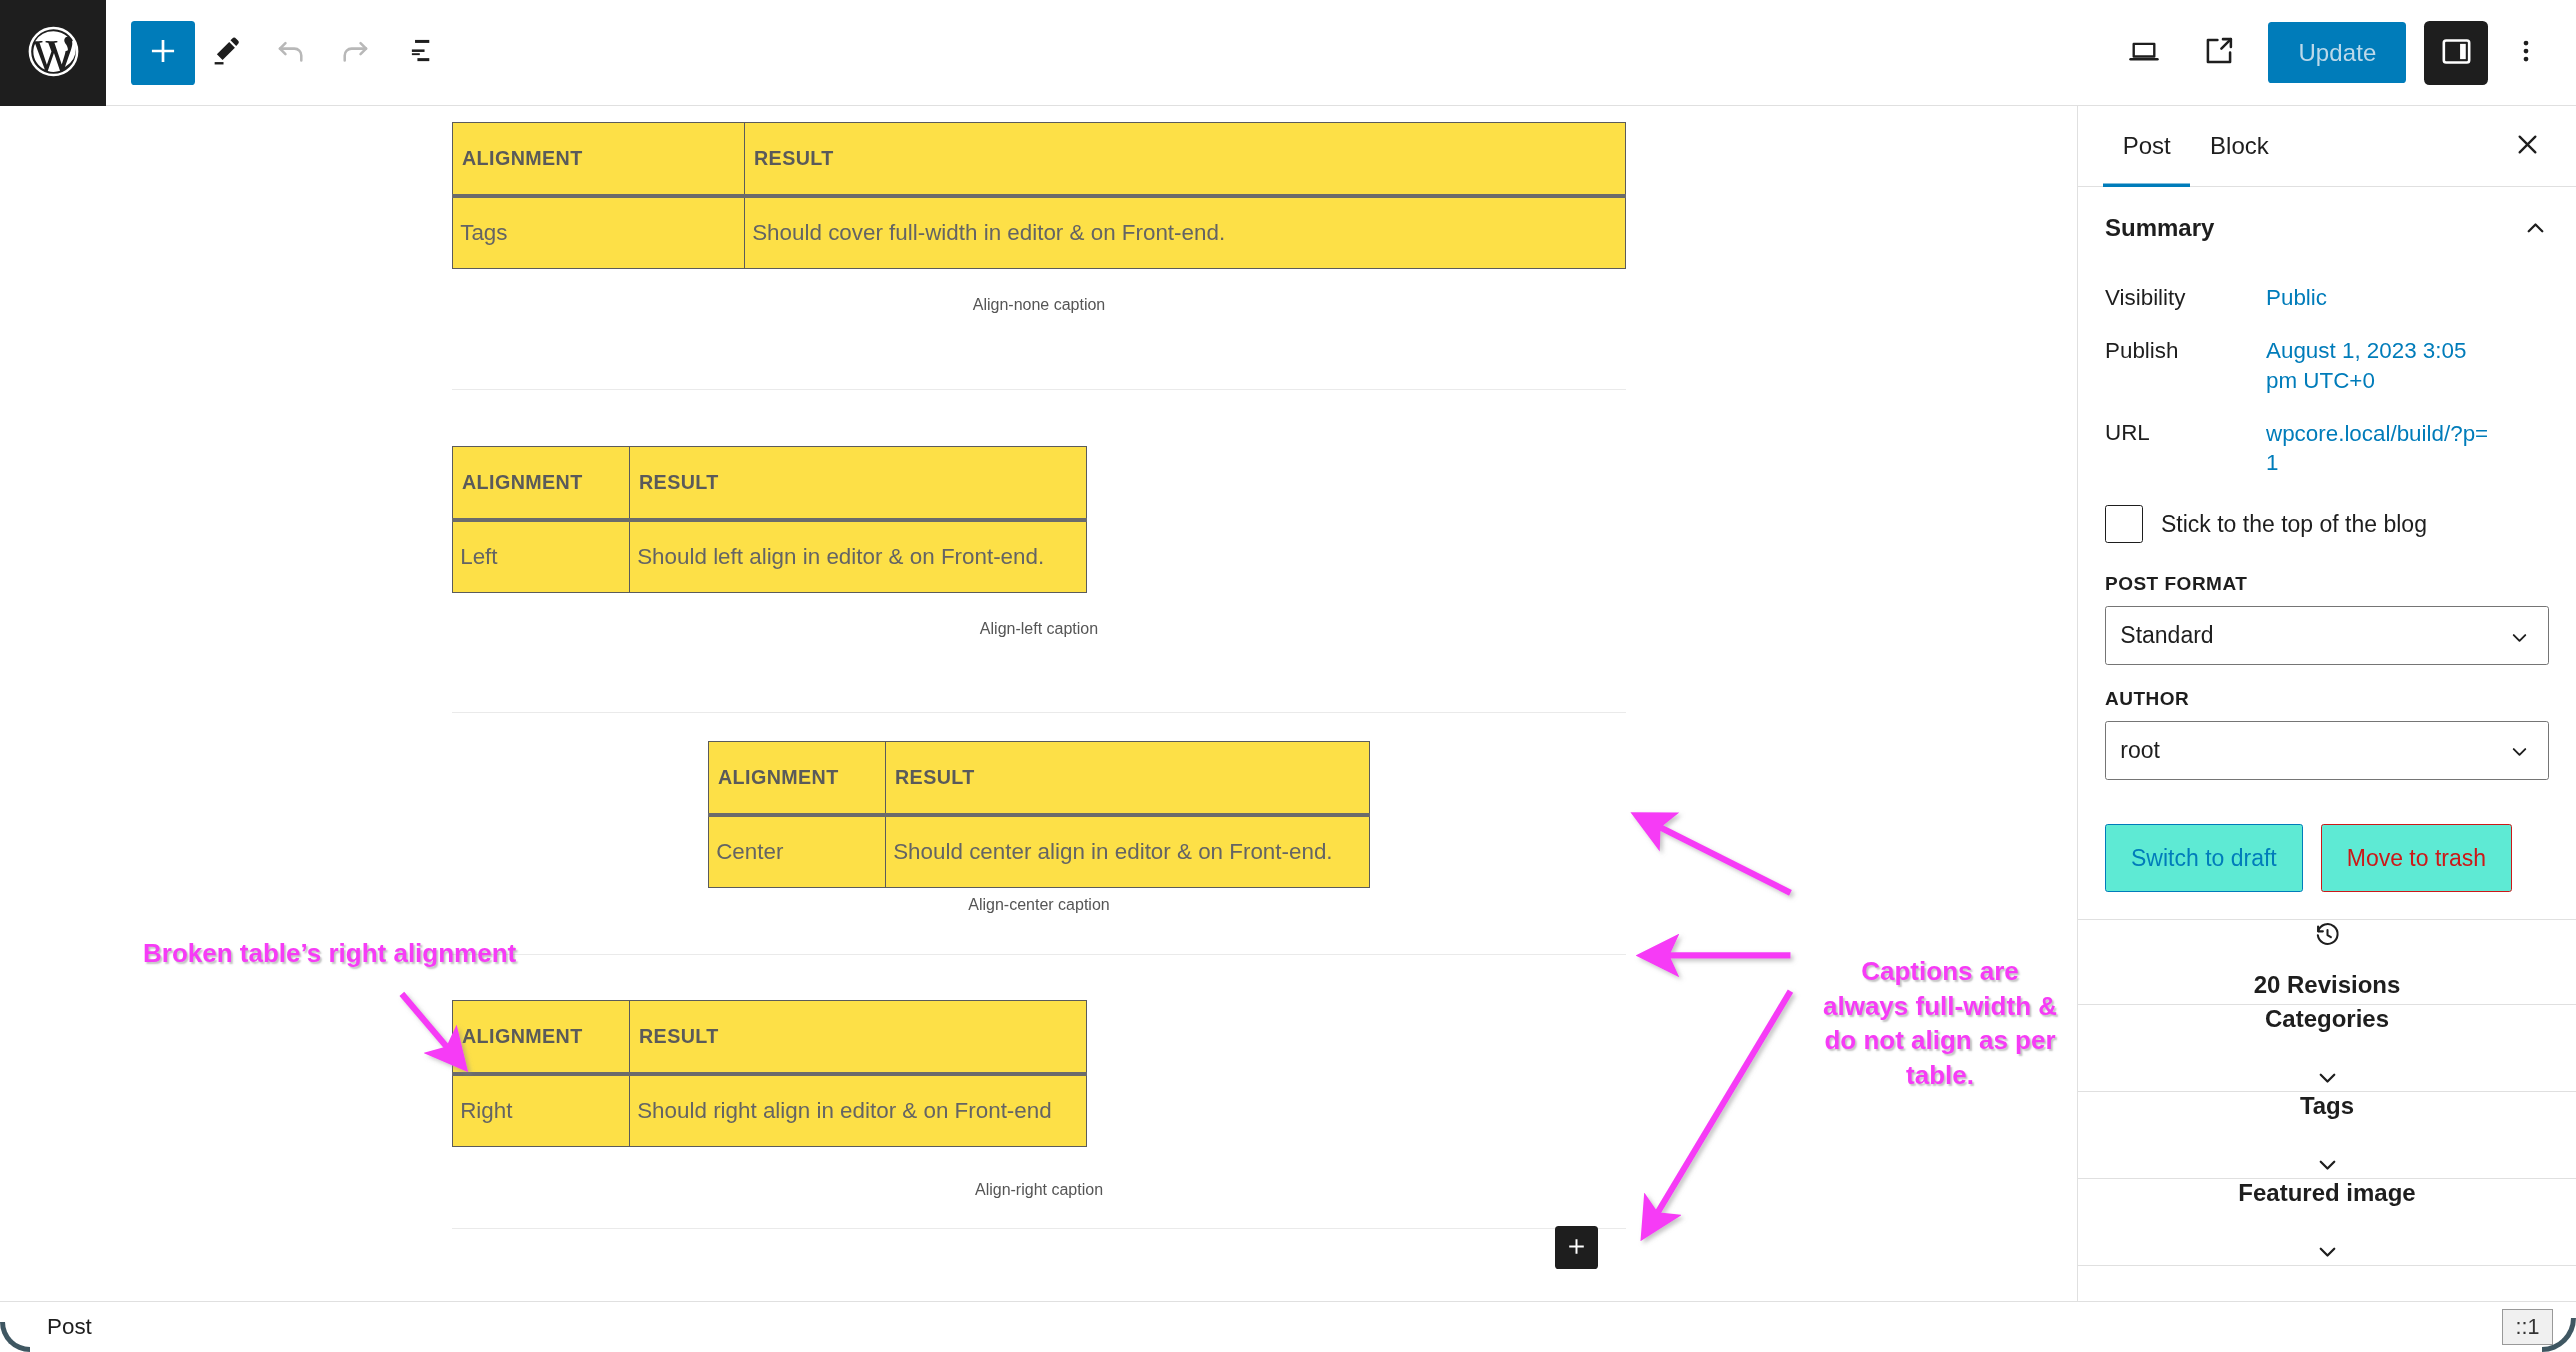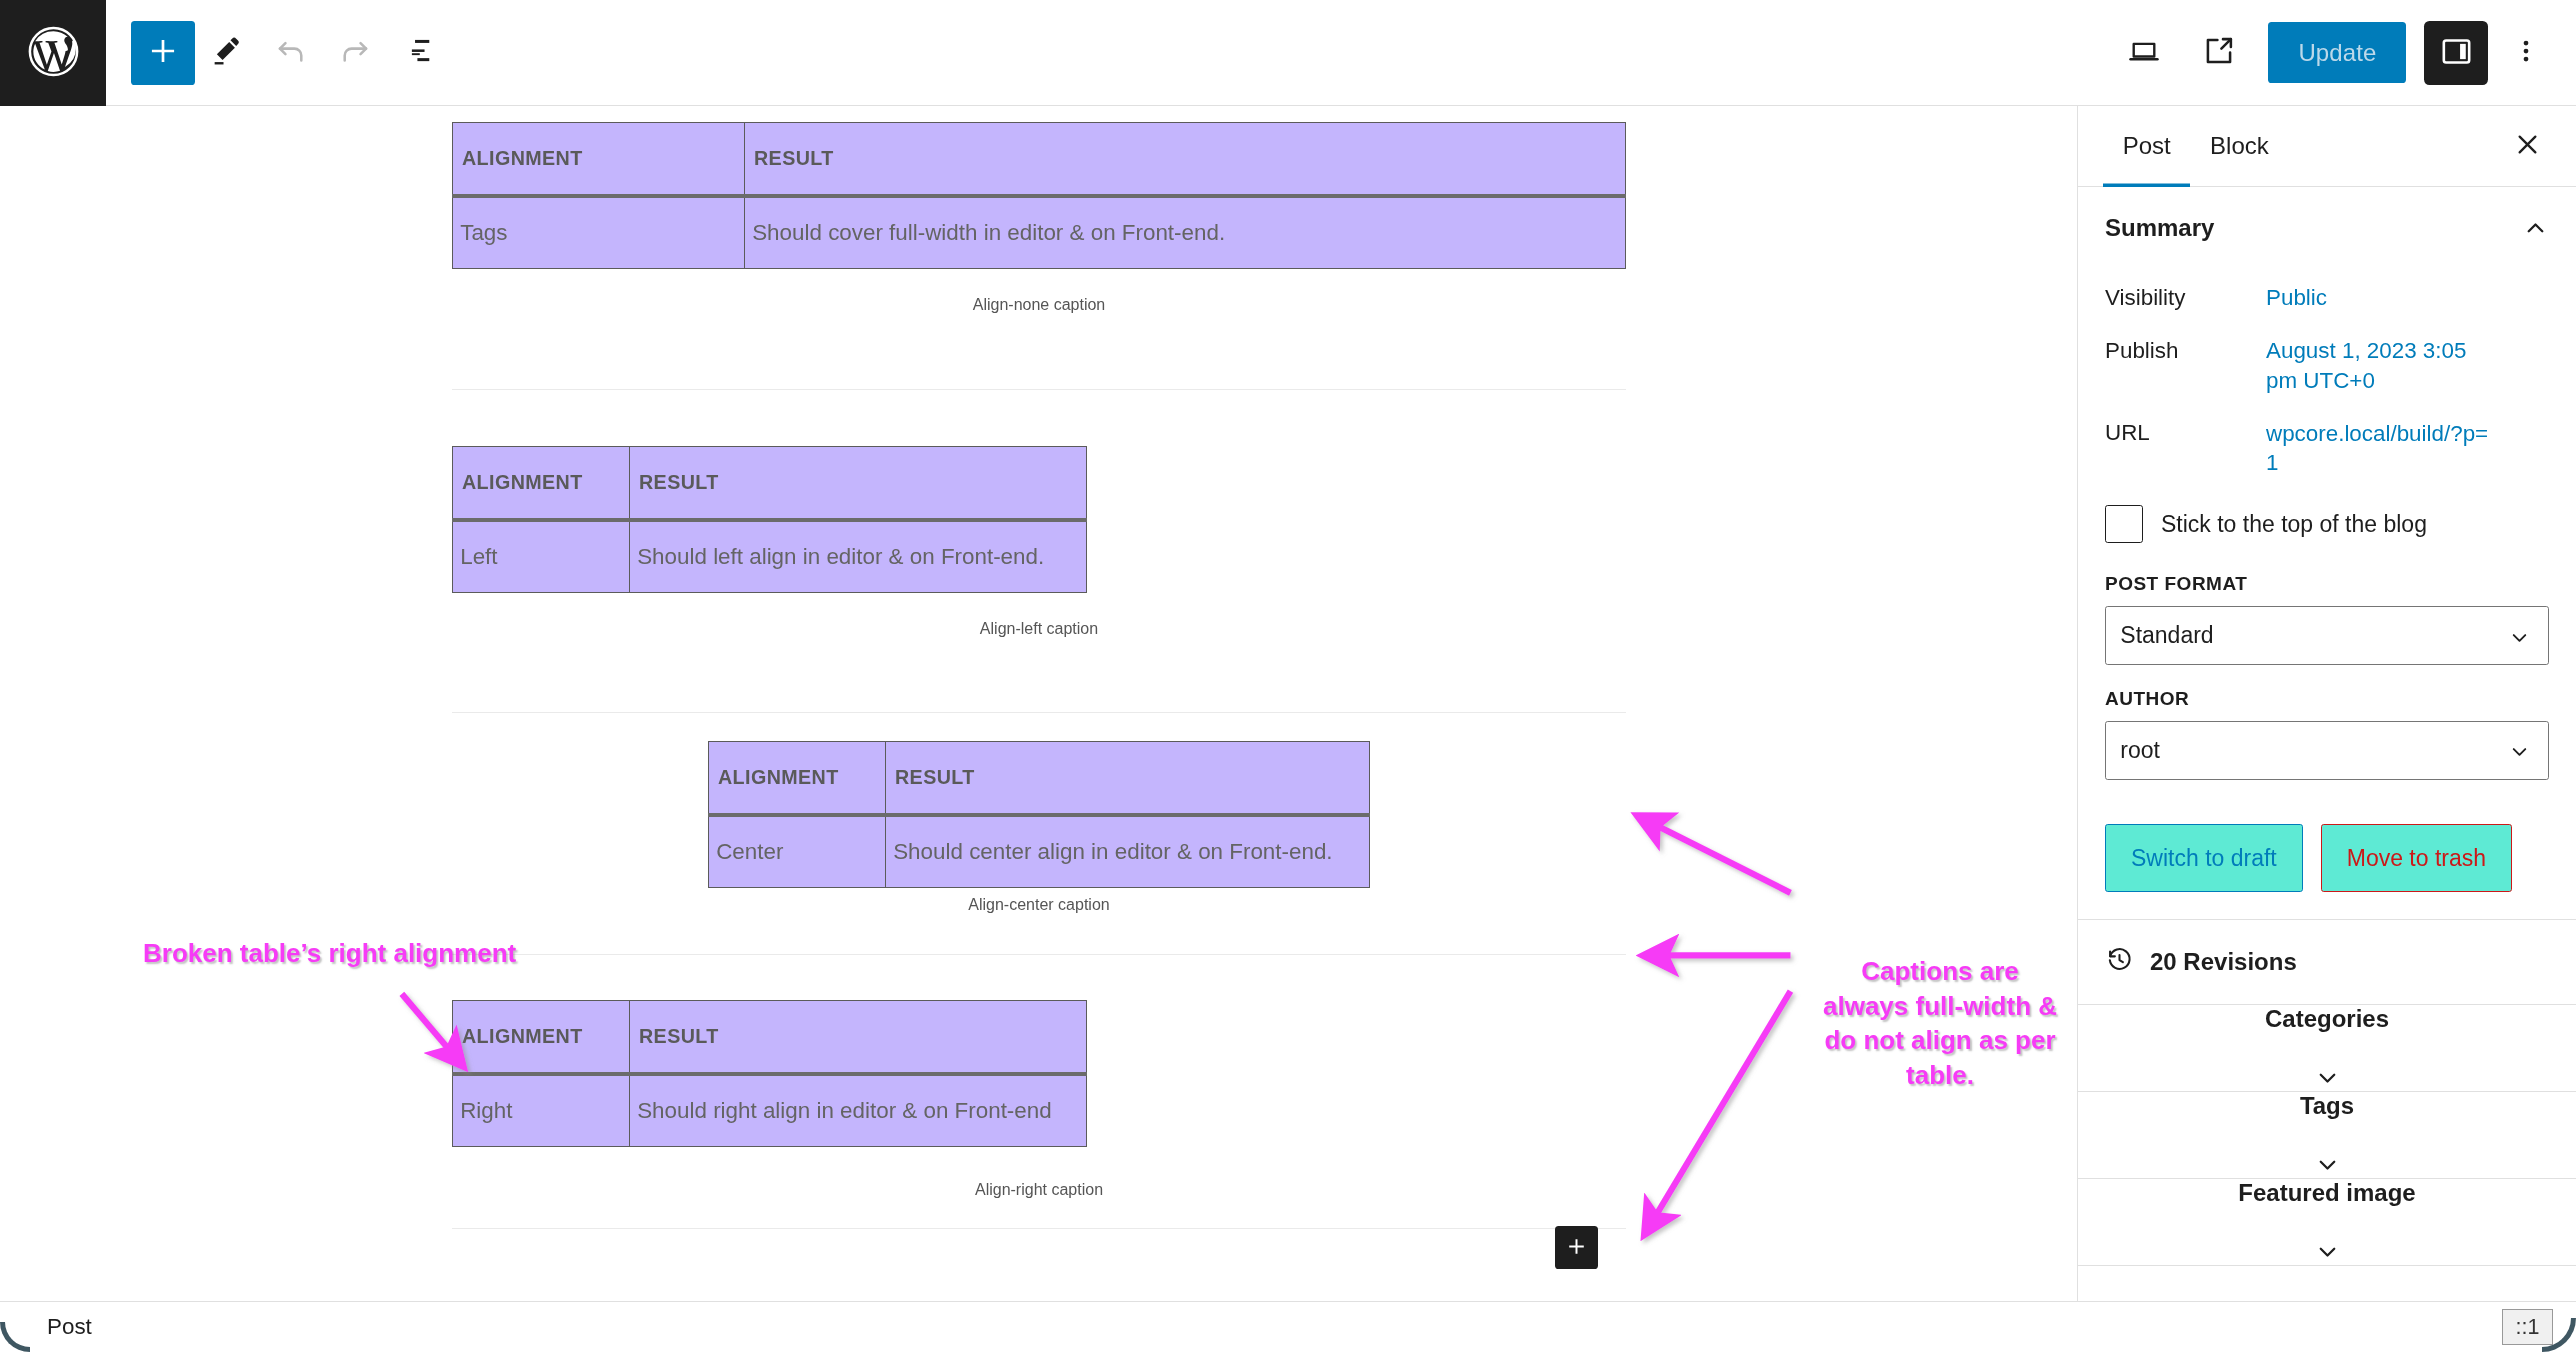--- a/index.html
+++ b/index.html
@@ -47,21 +47,21 @@
   }
   .sidebar-toggle svg { width: 39px; height: 39px; }
   .kebab { width: 54px; height: 64px; display: flex; align-items: center; justify-content: center; }
 
   
   .canvas {
     position: absolute; top: 106px; left: 0; width: 2077px; height: 1196px;
     background: #ffffff; overflow: hidden;
   }
 
-  .wtable { border-collapse: collapse; background: #c4b5fd; }
+  .wtable { border-collapse: collapse; background: #fde047; }
   .wtable td, .wtable th {
     border: 0.9px solid #5b5b5b; color: #646464; font-size: 22.4px;
     padding: 19.7px 14.3px 19.7px 7.2px; vertical-align: middle; text-align: left;
     font-family: "Liberation Sans", sans-serif; line-height: 1.4;
   }
   .wtable thead th {
     font-weight: bold; color: #5a5a5a; font-size: 19.7px; letter-spacing: 0.4px;
     border-bottom: 4.5px solid #6b6b6b; padding: 21.5px 14.3px 21.5px 9px;
   }
   .wtable tbody td { border-top: none; }
@@ -152,21 +152,21 @@
   .ghost-btn {
     height: 68px; padding: 0 25px; background: #5eead4; border-radius: 2.7px;
     font-size: 23px; font-family: "Liberation Sans", sans-serif; cursor: pointer;
   }
   .ghost-blue { border: 0.9px solid #007cba; color: #007cba; }
   .ghost-red { border: 0.9px solid #cc1818; color: #cc1818; }
 
   .divider { height: 0.9px; background: #e0e0e0; }
   .rev-row {
     height: 84px; display: flex; align-items: center; padding: 0 27px; gap: 16px;
-    font-size: 24px; font-weight: bold; color: #1e1e1e; cursor: pointer;
+    font-size: 24px; font-weight: bold; color: #1e1e1e; cursor: pointer; flex-direction: column;
   }
   .rev-row svg { width: 29px; height: 29px; }
   .collapsed-panel {
     height: 86px; display: flex; align-items: center; justify-content: space-between;
     padding: 0 27px; font-size: 24px; font-weight: bold; color: #1e1e1e; cursor: pointer; flex-direction: column;
   }
   .collapsed-panel .chev svg { width: 27px; height: 27px; display: block; }
 
   
   .bottombar {

